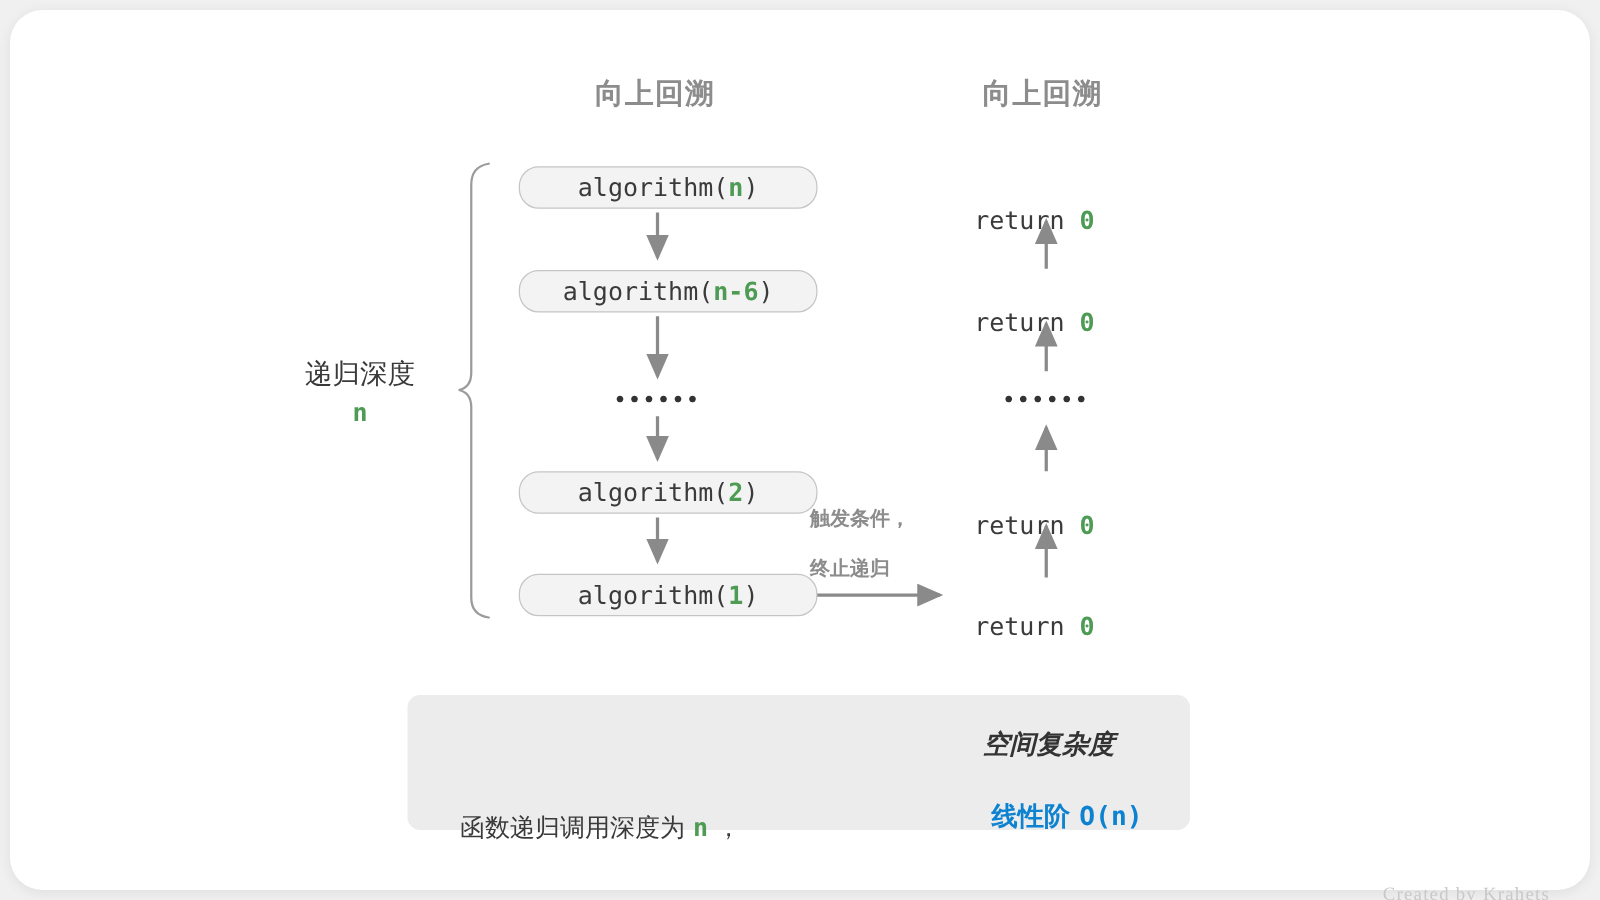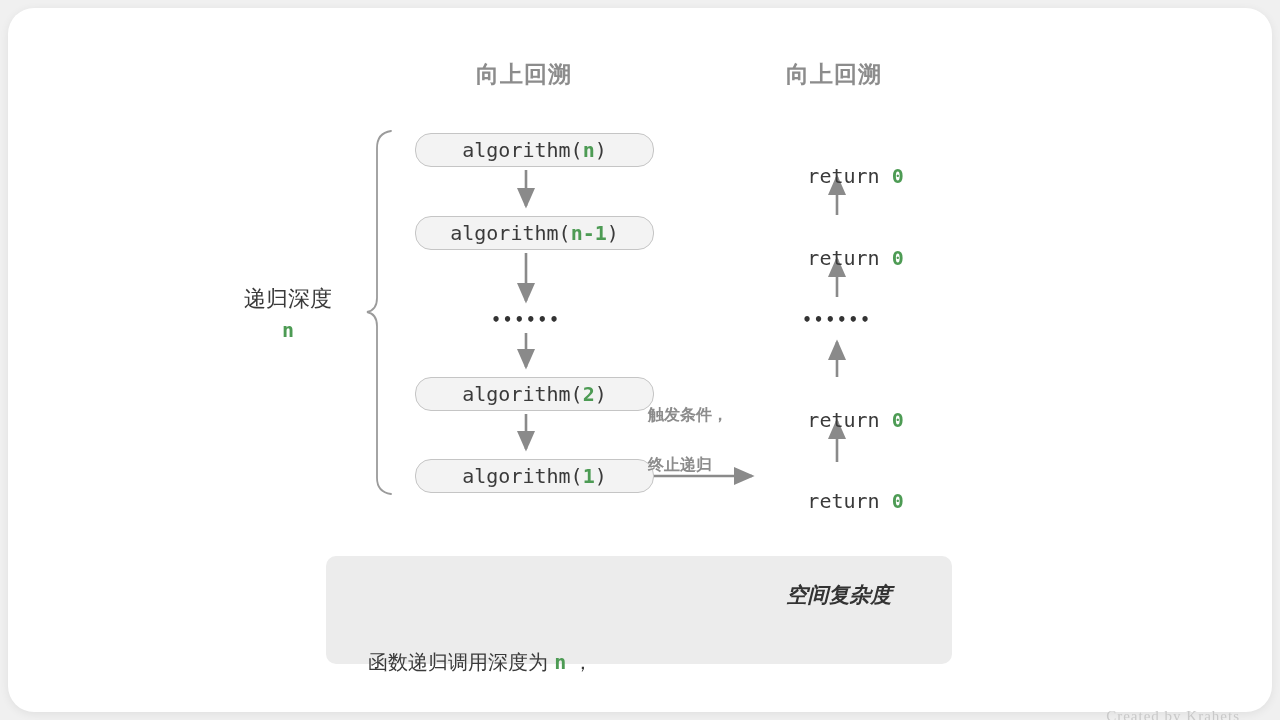--- a/index.html
+++ b/index.html
@@ -21,21 +21,21 @@
     width:240px;text-align:center;font-size:23px;font-weight:700;color:var(--graytext);
     letter-spacing:1px;
   }
   .code{font-family:"DejaVu Sans Mono","Liberation Mono",monospace;color:var(--dark);font-size:20px;}
   .arg{color:var(--green);font-weight:700;}
   .algo-box{
     left:415px;width:239px;height:34px;box-sizing:border-box;
     background:var(--boxfill);border:1.5px solid var(--boxborder);border-radius:16px;
     display:flex;align-items:center;justify-content:center;white-space:pre;
   }
-  .ret-line{left:787px;height:26px;line-height:26px;white-space:pre;}
+  .ret-line{left:759px;height:26px;line-height:26px;white-space:pre;}
   .dots{
     width:120px;text-align:center;font-size:15px;font-weight:700;color:#333333;
     letter-spacing:2px;line-height:24px;
   }
   .depth-label{left:208px;width:160px;text-align:center;font-size:22px;color:var(--dark);}
   .depth-var{left:208px;width:160px;text-align:center;font-size:20px;font-weight:700;
     color:var(--green);font-family:"DejaVu Sans Mono","Liberation Mono",monospace;}
   .note{left:648px;font-size:16px;font-weight:700;color:var(--graytext);line-height:24px;}
   .panel{
     left:326px;top:556px;width:626px;height:108px;background:var(--panel);border-radius:10px;
@@ -86,21 +86,21 @@
   <div class="abs hdr" style="left:404px;top:59px;">向上回溯</div>
   <div class="abs depth-label" style="top:284px;">递归深度</div>
 
   <div class="abs hdr" style="left:714px;top:59px;">向上回溯</div>
   <div class="abs depth-var" style="top:318px;">n</div>
 
   <div class="abs algo-box" style="top:133px;">
     <span class="code">algorithm(</span><span class="code arg">n</span><span class="code">)</span>
   </div>
   <div class="abs algo-box" style="top:216px;">
-    <span class="code">algorithm(</span><span class="code arg">n-1</span><span class="code">)</span>
+    <span class="code">algorithm(</span><span class="code arg">n-6</span><span class="code">)</span>
   </div>
   <div class="abs dots" style="left:466px;top:308px;">••••••</div>
   <div class="abs algo-box" style="top:377px;">
     <span class="code">algorithm(</span><span class="code arg">2</span><span class="code">)</span>
   </div>
   <div class="abs algo-box" style="top:459px;">
     <span class="code">algorithm(</span><span class="code arg">1</span><span class="code">)</span>
   </div>
 
   <div class="abs ret-line" style="top:137px;">
@@ -111,23 +111,26 @@
   </div>
   <div class="abs dots" style="left:777px;top:308px;">••••••</div>
   <div class="abs ret-line" style="top:381px;">
     <span class="code">return </span><span class="code arg">0</span>
   </div>
   <div class="abs ret-line" style="top:462px;">
     <span class="code">return </span><span class="code arg">0</span>
   </div>
 
   <div class="abs note" style="top:403px;">触发条件，</div>
-  <div class="abs note" style="top:453px;">终止递归</div>
+  <div class="abs note" style="top:443px;">终止递归</div>
 
   <div class="abs panel"></div>
   <div class="abs panel-left">
     <div><span>函数递归调用深度为 </span><span class="code arg">n</span><span> ，</span></div>
     
   </div>
   <div class="abs panel-right panel-right-title">空间复杂度</div>
+  <div class="abs panel-right panel-right-value">
+    <span>线性阶 </span><span class="code">O(n)</span>
+  </div>
 
   <div class="abs credit">Created by Krahets</div>
 </div>
 
 </body></html>

